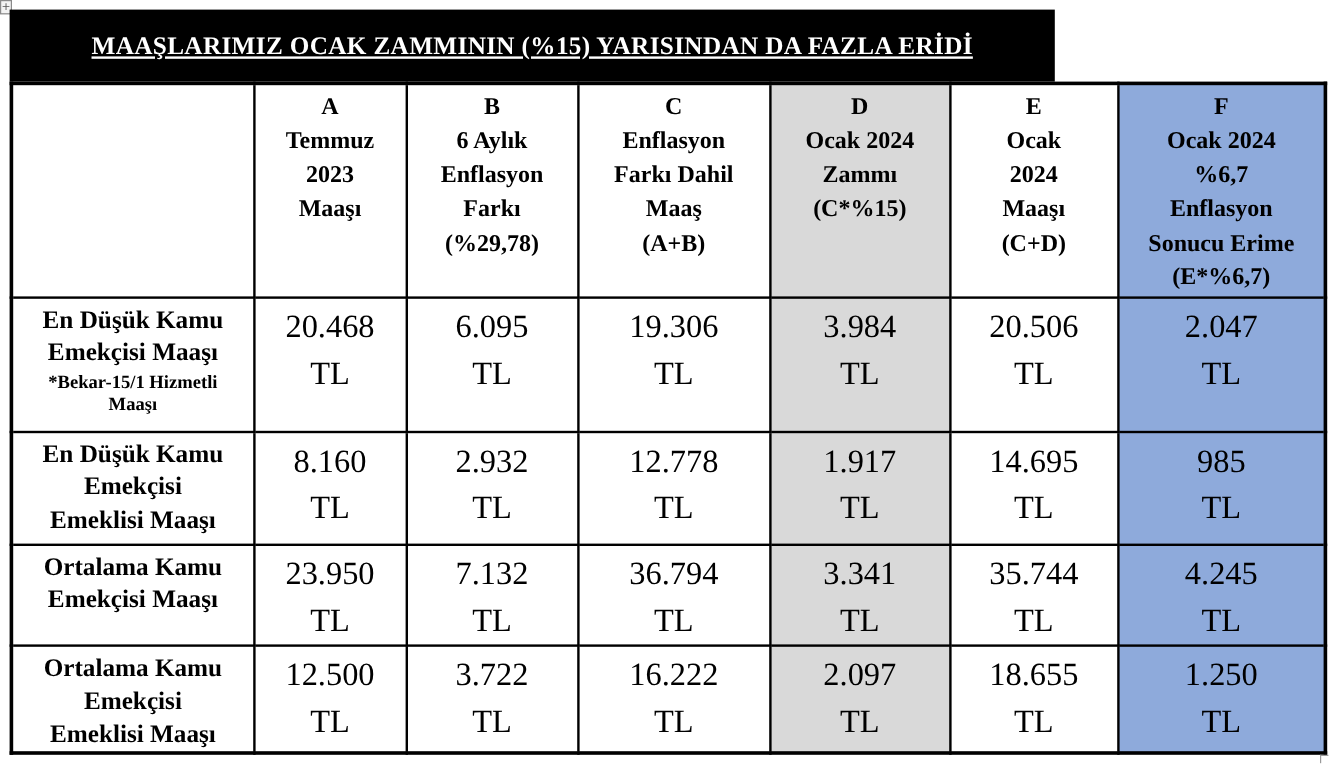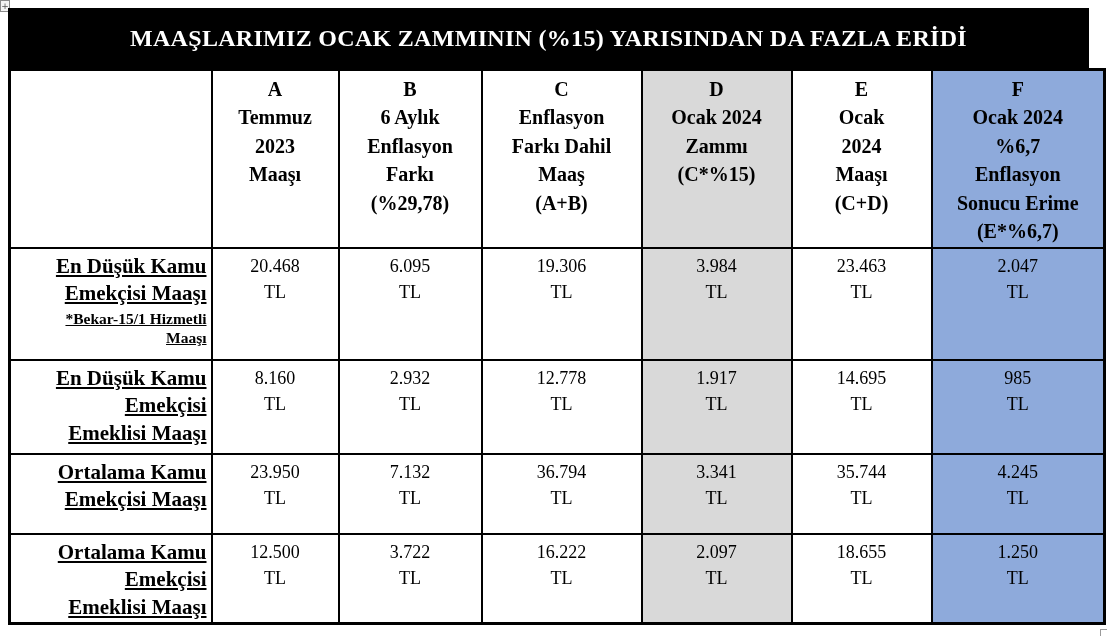--- a/index.html
+++ b/index.html
@@ -37,31 +37,32 @@
     width: 7px; height: 7px;
     border-left: 1px solid #9a9a9a;
     border-top: 1px solid #9a9a9a;
     box-sizing: border-box;
   }
   .tbl-wrap {
     position: absolute;
     left: 8px; top: 8px;
   }
   .title-bar {
-    width: 1081px;
+    width: 871px;
     height: 60px;
     background: var(--title-bg, #000);
     color: var(--title-fg, #fff);
     display: flex;
     align-items: center;
     justify-content: center;
     font-weight: bold;
-    font-size: 24px;
+    font-size: 21px;
     letter-spacing: 0.3px;
     box-sizing: border-box;
+    text-decoration: underline;
   }
   table.salary {
     border-collapse: collapse;
     table-layout: fixed;
     width: 1095px;
     border: 3px solid #000;
   }
   table.salary th, table.salary td {
     border: 2px solid #000;
     vertical-align: top;
@@ -81,39 +82,38 @@
     text-align: center;
     white-space: pre-line;
     line-height: 1.42;
     padding-top: 6px;
   }
   th.corner { background: #ffffff; }
   .col-d { background: var(--hl-gray, #D9D9D9) !important; }
   .col-f { background: var(--hl-blue, #8EAADB) !important; }
 
   th.rowlabel {
-    text-align: right;
+    text-align: center;
     padding-left: 8px;
     padding-top: 6px;
     font-size: 21px;
     font-weight: bold;
     line-height: 1.32;
-    text-decoration: underline;
   }
   .rowlabel .label-main { white-space: pre-line; }
   .rowlabel .label-note {
     font-size: 15.5px;
     font-weight: bold;
     line-height: 1.25;
     white-space: pre-line;
     margin-top: 1px;
   }
   td.valcell {
     text-align: center;
-    font-size: 18px;
+    font-size: 27px;
     padding-top: 7px;
     line-height: 1.45;
   }
   td.valcell .amount, td.valcell .unit { display: block; }
 </style>
 </head>
 <body>
 
 <div class="page">
 
@@ -185,21 +185,21 @@
           </td>
           <td class="valcell">
             <span class="amount">19.306</span>
             <span class="unit">TL</span>
           </td>
           <td class="valcell col-d">
             <span class="amount">3.984</span>
             <span class="unit">TL</span>
           </td>
           <td class="valcell">
-            <span class="amount">23.463</span>
+            <span class="amount">20.506</span>
             <span class="unit">TL</span>
           </td>
           <td class="valcell col-f">
             <span class="amount">2.047</span>
             <span class="unit">TL</span>
           </td>
         </tr>
         <tr class="data-row-1">
           <th class="rowlabel">
             <div class="label-main">En Düşük Kamu

